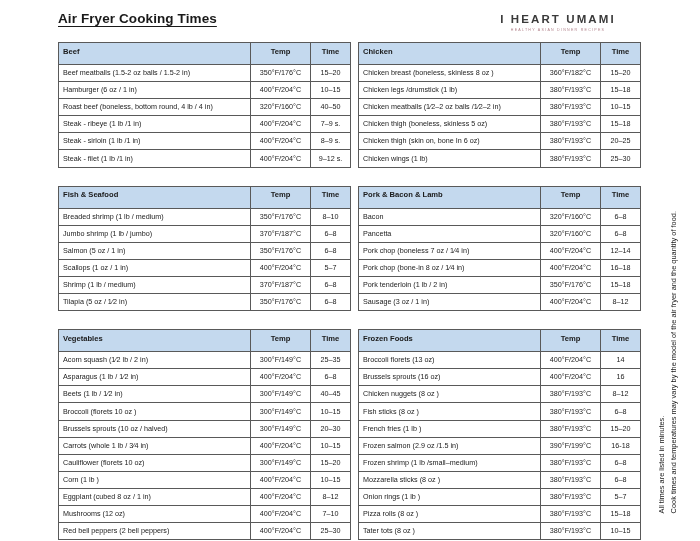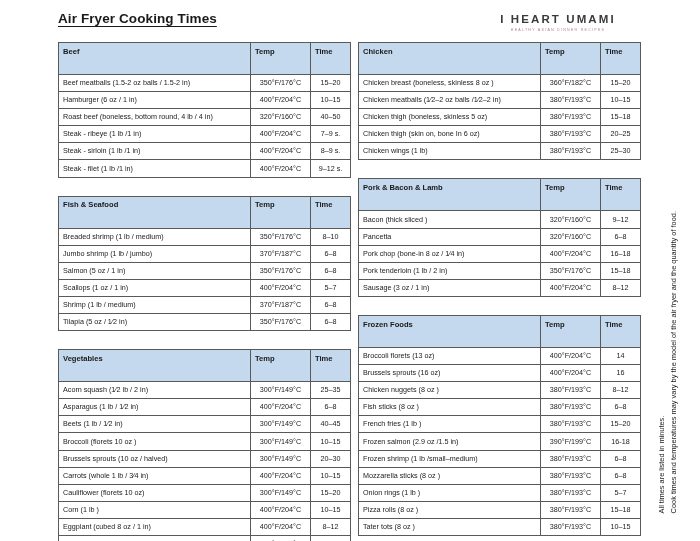--- a/index.html
+++ b/index.html
@@ -86,24 +86,24 @@
     line-height: 1.1;
     padding: 4.1px 4px 4.1px 4px;
     white-space: nowrap;
     overflow: hidden;
   }
   table.ct thead th {
     background: #c4d9ee;
     font-weight: bold;
     font-size: 7.6px;
     padding-top: 4.6px;
-    padding-bottom: 18px;
+    padding-bottom: 8px;
   }
   th.cat { text-align: left; }
-  th.temp, th.time { text-align: left; }
+  th.temp, th.time { text-align: center; }
   td.item { text-align: left; }
   td.temp, td.time { text-align: center; }
   
   .col-left col.c-item { width: 192px; }
   .col-left col.c-temp { width: 60px; }
   .col-left col.c-time { width: 40px; }
   
   .col-right col.c-item { width: 182px; }
   .col-right col.c-temp { width: 60px; }
   .col-right col.c-time { width: 40px; }
@@ -324,20 +324,25 @@
           <th class="time">Time</th>
         </tr>
       </thead>
       <tbody>
           <tr>
             <td class="item">Chicken breast (boneless, skinless 8 oz )</td>
             <td class="temp">360°F/182°C</td>
             <td class="time">15–20</td>
           </tr>
           <tr>
+            <td class="item">Chicken legs /drumstick (1 lb)</td>
+            <td class="temp">380°F/193°C</td>
+            <td class="time">15–18</td>
+          </tr>
+          <tr>
             <td class="item">Chicken meatballs (1⁄2–2 oz balls /1⁄2–2 in)</td>
             <td class="temp">380°F/193°C</td>
             <td class="time">10–15</td>
           </tr>
           <tr>
             <td class="item">Chicken thigh (boneless, skinless 5 oz)</td>
             <td class="temp">380°F/193°C</td>
             <td class="time">15–18</td>
           </tr>
           <tr>
@@ -361,28 +366,33 @@
         </colgroup>
       <thead>
         <tr>
           <th class="cat">Pork &amp; Bacon &amp; Lamb</th>
           <th class="temp">Temp</th>
           <th class="time">Time</th>
         </tr>
       </thead>
       <tbody>
           <tr>
-            <td class="item">Bacon (thick sliced )</td>
+            <td class="item">Bacon</td>
             <td class="temp">320°F/160°C</td>
-            <td class="time">9–12</td>
+            <td class="time">6–8</td>
           </tr>
           <tr>
             <td class="item">Pancetta</td>
             <td class="temp">320°F/160°C</td>
             <td class="time">6–8</td>
+          </tr>
+          <tr>
+            <td class="item">Pork chop (boneless 7 oz / 1⁄4 in)</td>
+            <td class="temp">400°F/204°C</td>
+            <td class="time">12–14</td>
           </tr>
           <tr>
             <td class="item">Pork chop (bone-in 8 oz / 1⁄4 in)</td>
             <td class="temp">400°F/204°C</td>
             <td class="time">16–18</td>
           </tr>
           <tr>
             <td class="item">Pork tenderloin (1 lb / 2 in)</td>
             <td class="temp">350°F/176°C</td>
             <td class="time">15–18</td>

